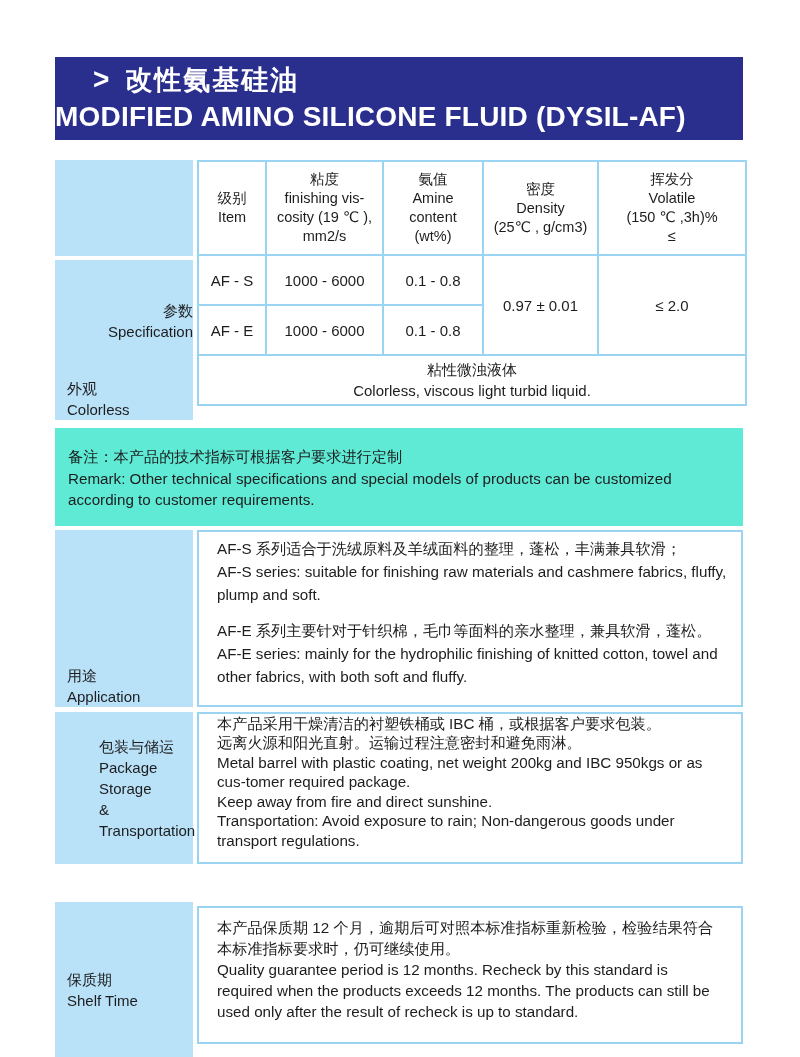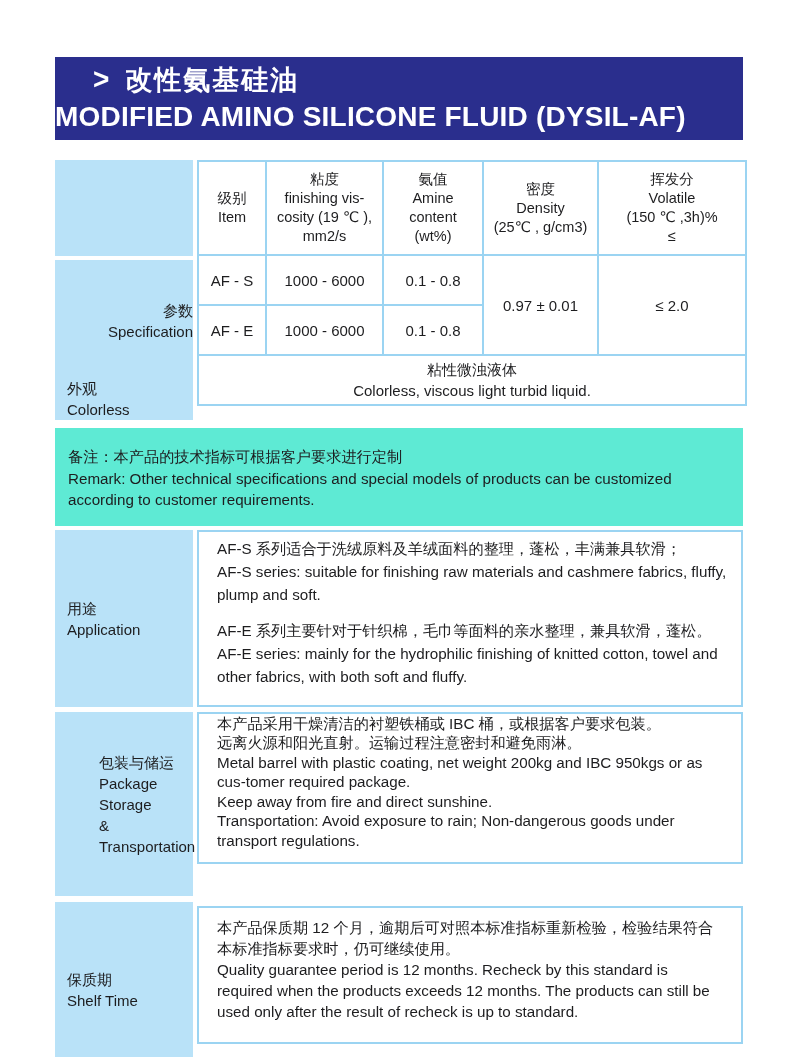--- a/index.html
+++ b/index.html
@@ -47,22 +47,22 @@
   .content{
     position:absolute;left:197px;width:546px;background:#ffffff;
     border:2px solid #9bd4f2;box-sizing:border-box;
     display:flex;flex-direction:column;justify-content:center;
     padding:8px 14px 20px 18px;font-size:15.2px;
   }
   .content.app{top:530px;height:177px;line-height:23px;}
   .content.app .para+.para{margin-top:13px;}
   .content.pkg{top:712px;height:152px;line-height:19.5px;}
   .content.shelf{top:906px;height:138px;line-height:21px;}
-  .lbl.app{top:530px;height:177px;}
-  .lbl.pkg{top:712px;height:184px;padding-left:44px;}
+  .lbl.app{top:530px;height:177px;justify-content:flex-end;}
+  .lbl.pkg{top:712px;height:152px;padding-left:44px;}
   .lbl.shelf{top:891px;height:176px;margin-top:11px;}
 </style>
 </head>
 <body>
 
 <div class="page">
 
   <header class="banner">
     <div class="banner-cn">
       <span class="arrow">&gt;</span>

